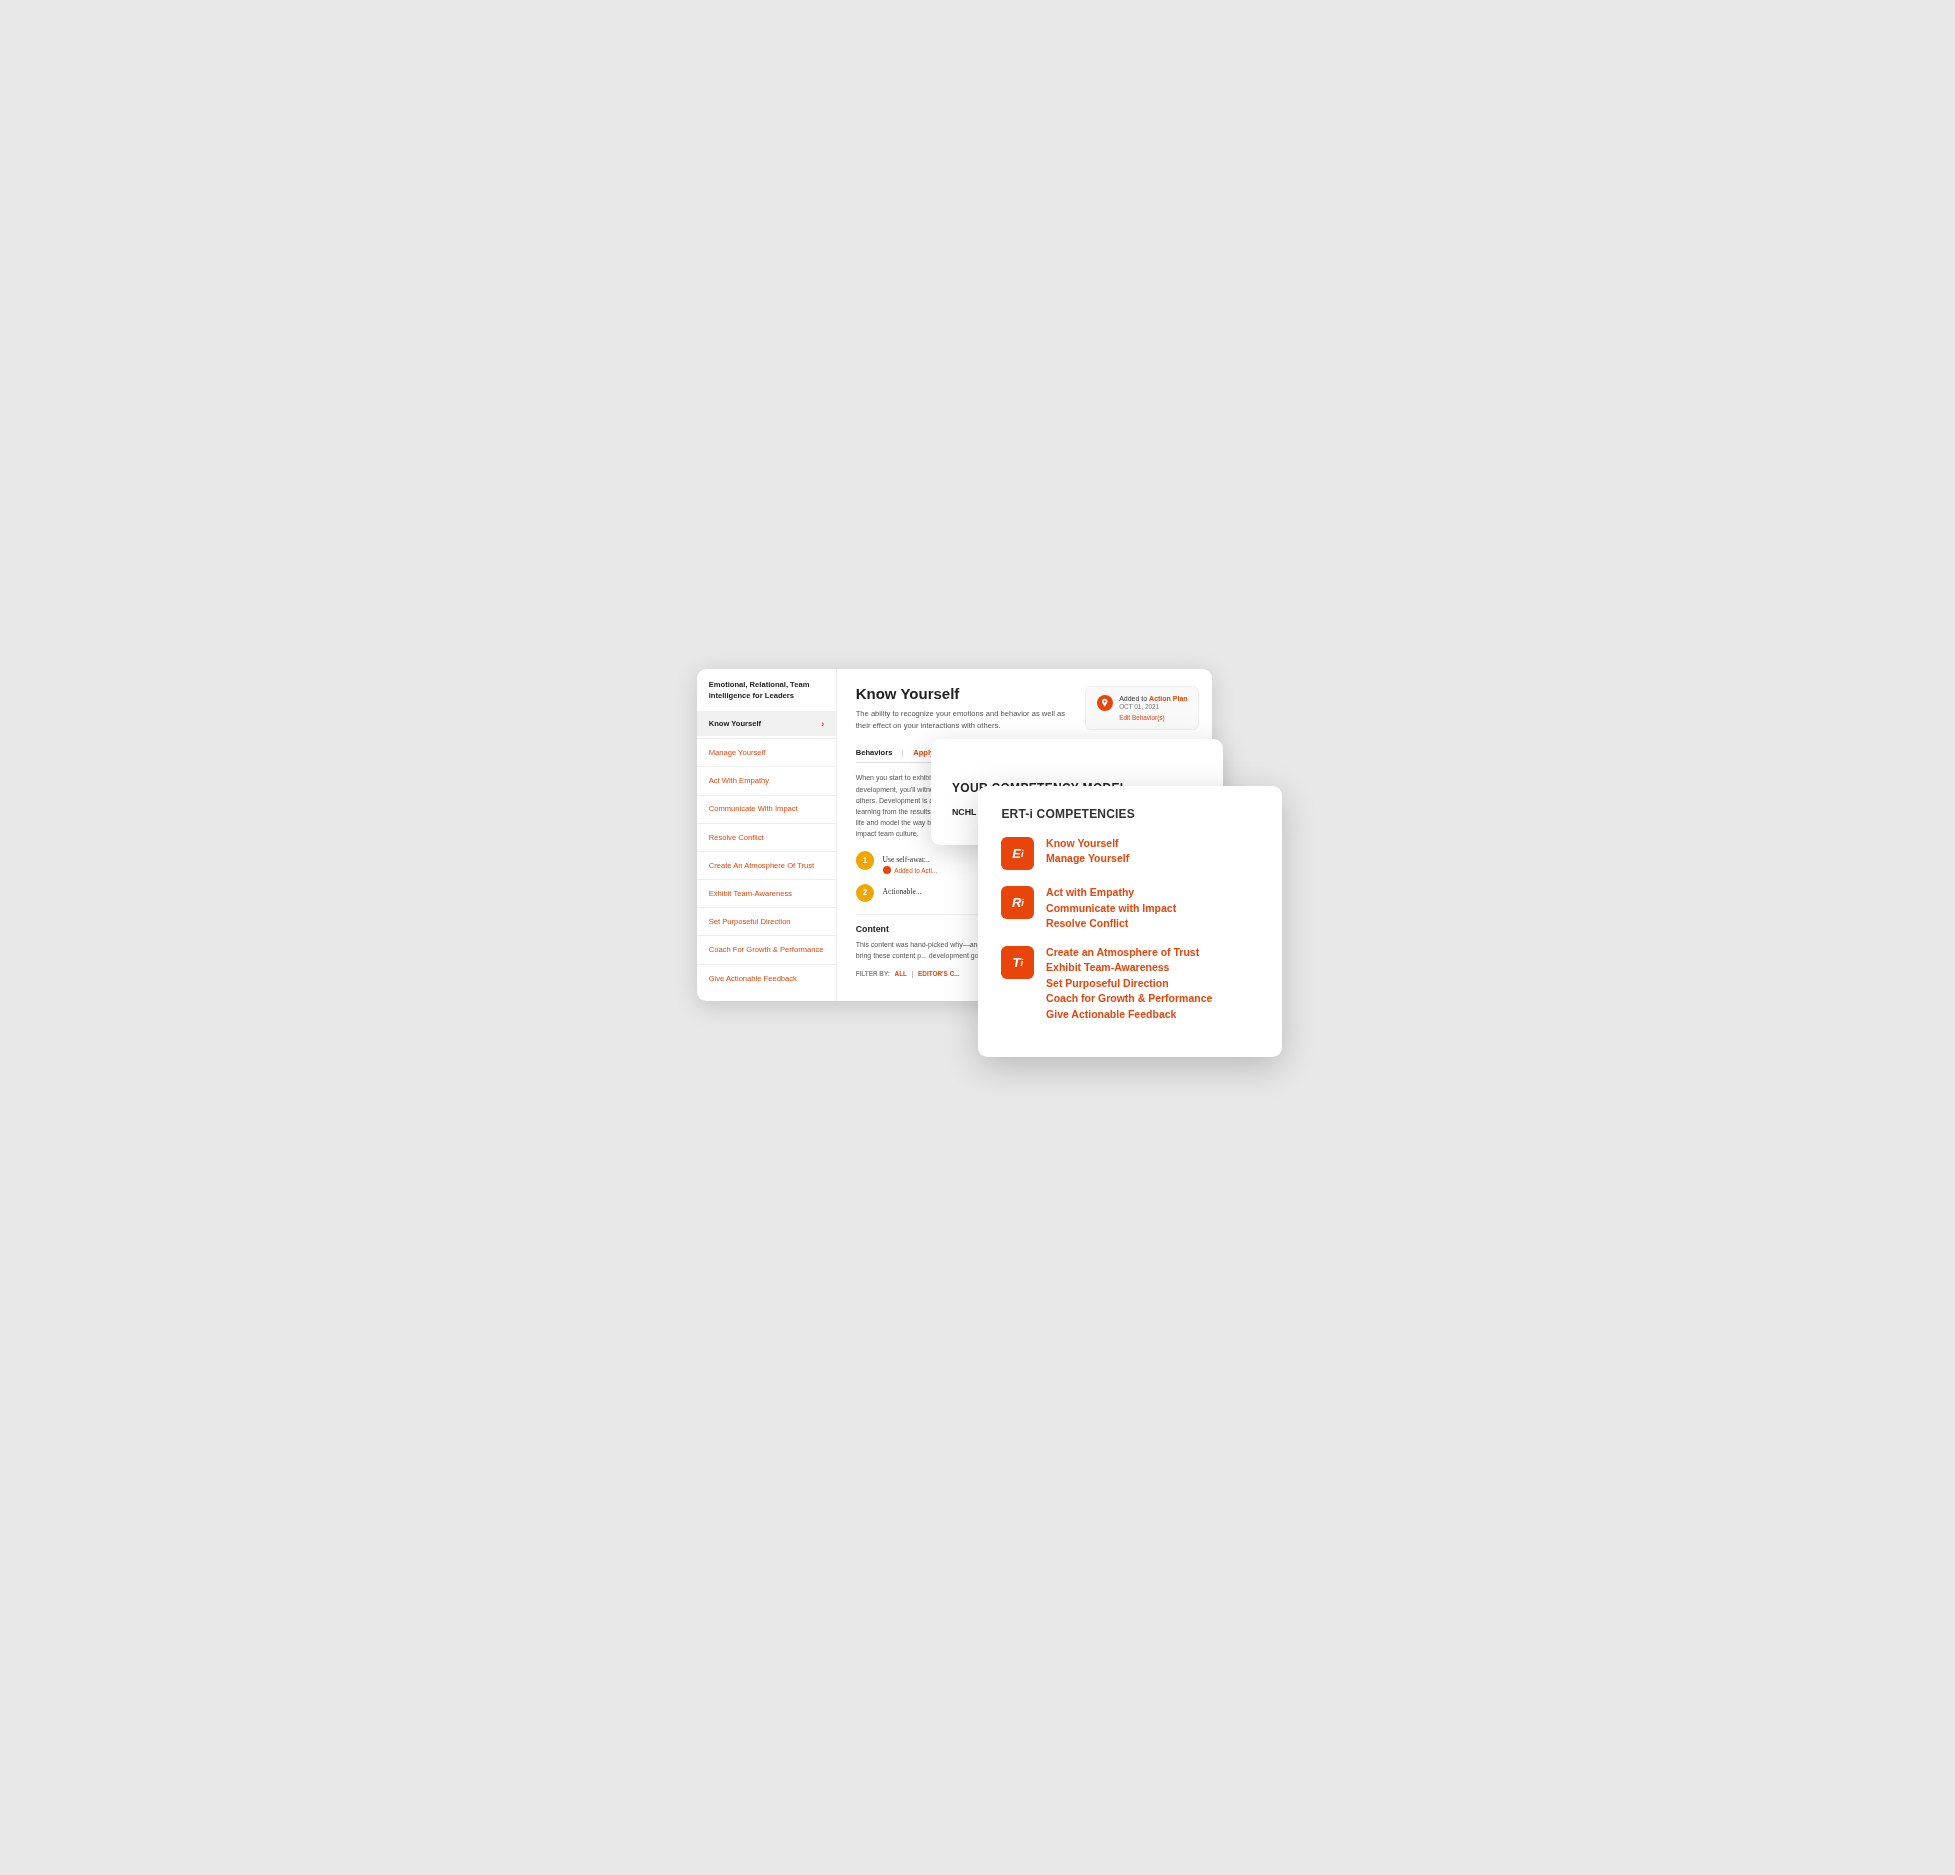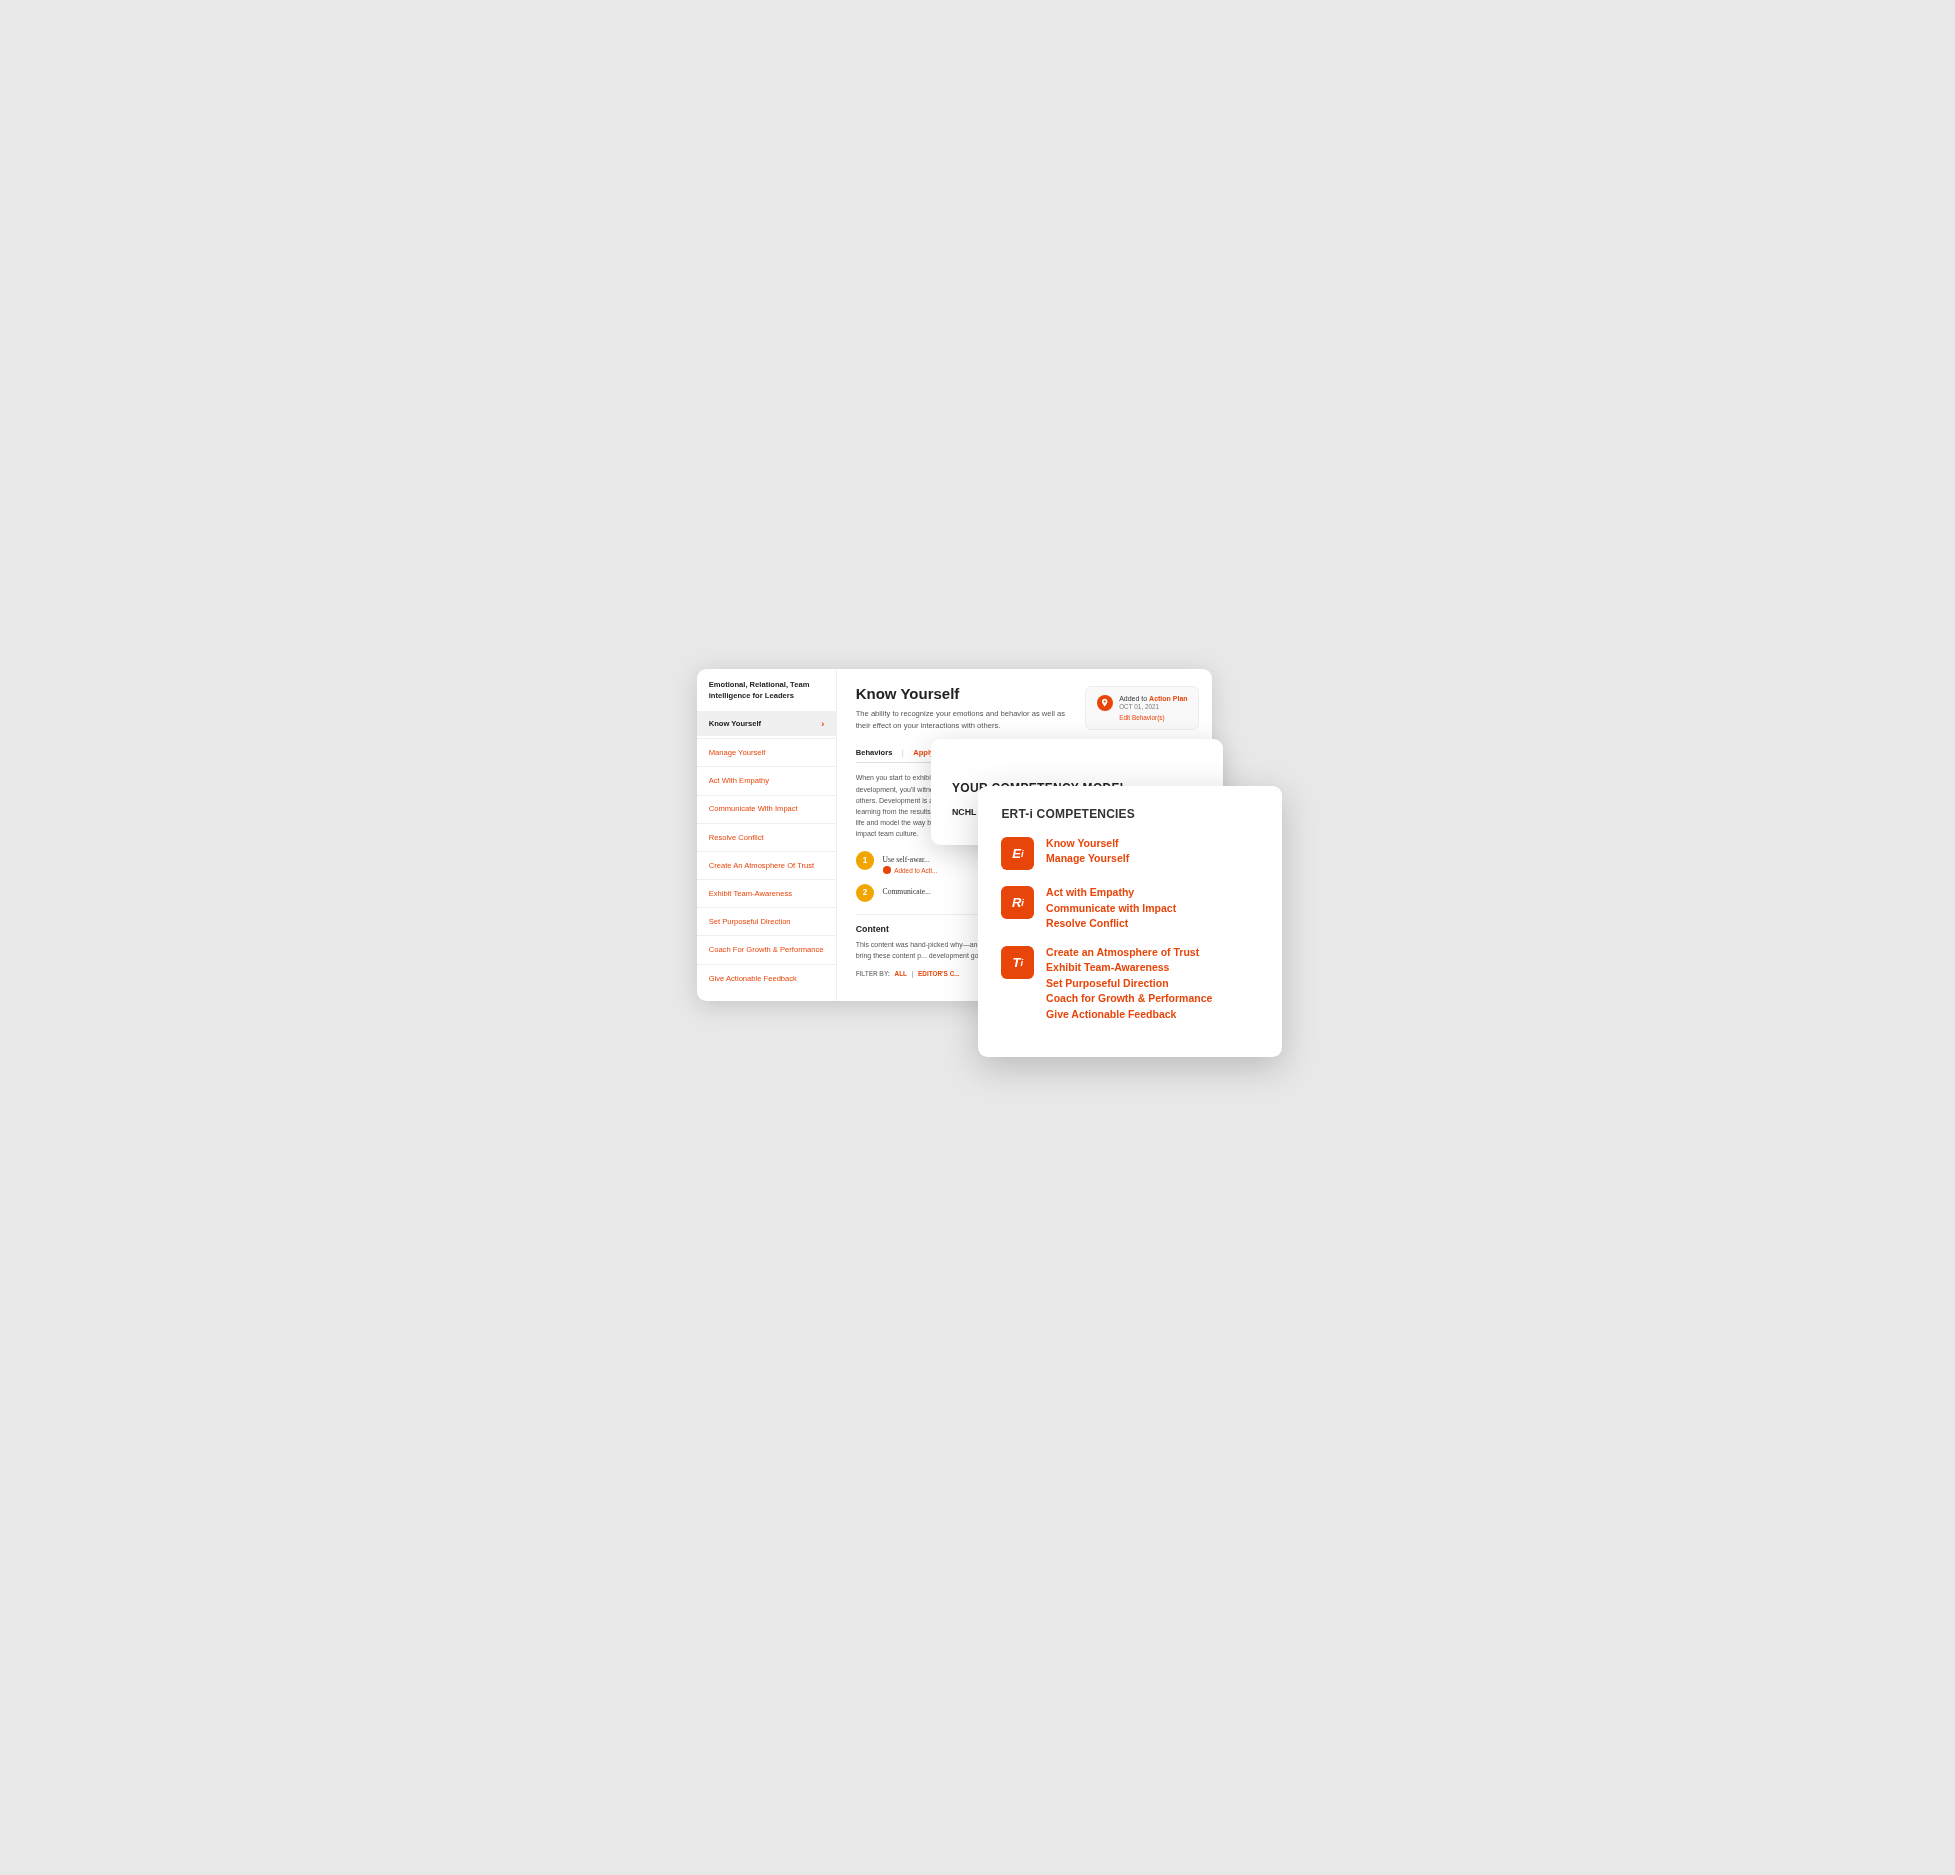--- a/index.html
+++ b/index.html
@@ -485,21 +485,21 @@
             <div class="action-tag">
               <div class="action-tag-icon"></div>
               <span>Added to Acti...</span>
             </div>
           </div>
         </div>
 
         <div class="behavior-item">
           <div class="behavior-num">2</div>
           <div>
-            <div class="behavior-text">Communicate...</div>
+            <div class="behavior-text">Actionable...</div>
           </div>
         </div>
 
         <div class="content-section">
           <div class="content-title">Content</div>
           <div class="content-desc">This content was hand-picked why—and how—you should b... Plan and bring these content p... development goals you're stri...</div>
           <div class="filter-bar">
             <span class="filter-label">FILTER BY:</span>
             <span class="filter-active">ALL</span>
             <span>|</span>

